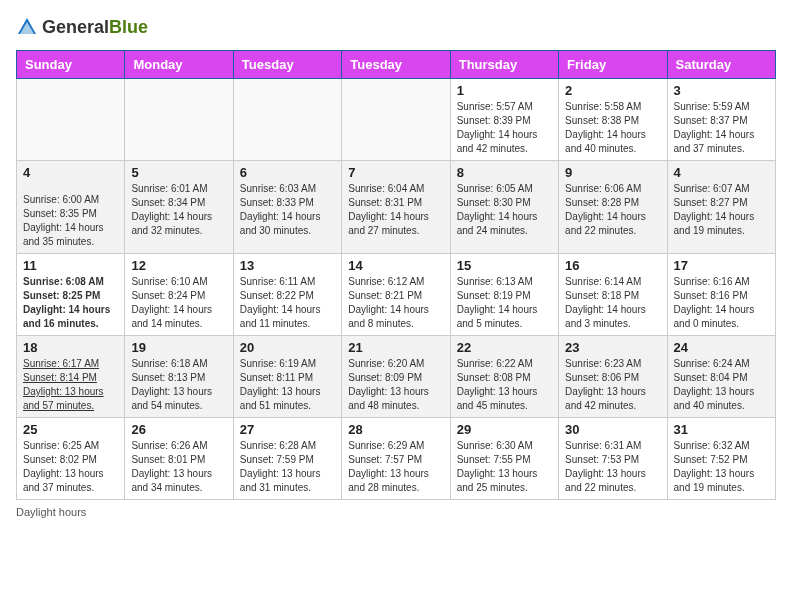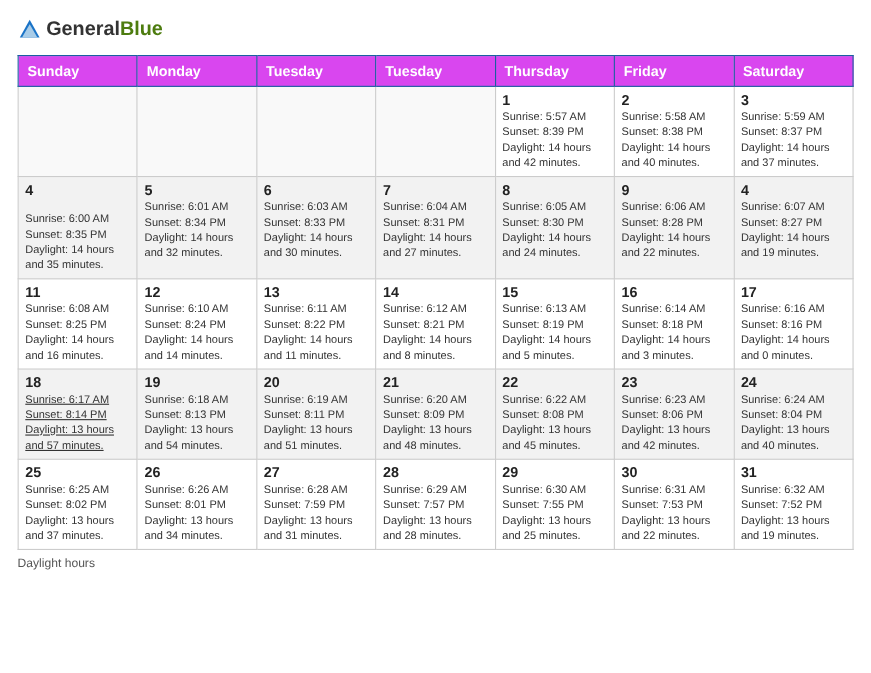--- a/index.html
+++ b/index.html
@@ -194,21 +194,21 @@
         <td>
           <span class="day-num">4</span>
           <div class="day-info" style="white-space: pre-line;">Sunrise: 6:07 AM
 Sunset: 8:27 PM
 Daylight: 14 hours and 19 minutes.</div>
         </td>
       </tr>
       <tr>
         <td>
           <span class="day-num">11</span>
-          <div class="day-info" style="white-space: pre-line;">Sunrise: 6:08 AM
+          <div class="day-info" style="white-space: pre-line; font-weight: bold;">Sunrise: 6:08 AM
 Sunset: 8:25 PM
 Daylight: 14 hours and 16 minutes.</div>
         </td>
         <td>
           <span class="day-num">12</span>
           <div class="day-info" style="white-space: pre-line;">Sunrise: 6:10 AM
 Sunset: 8:24 PM
 Daylight: 14 hours and 14 minutes.</div>
         </td>
         <td>

